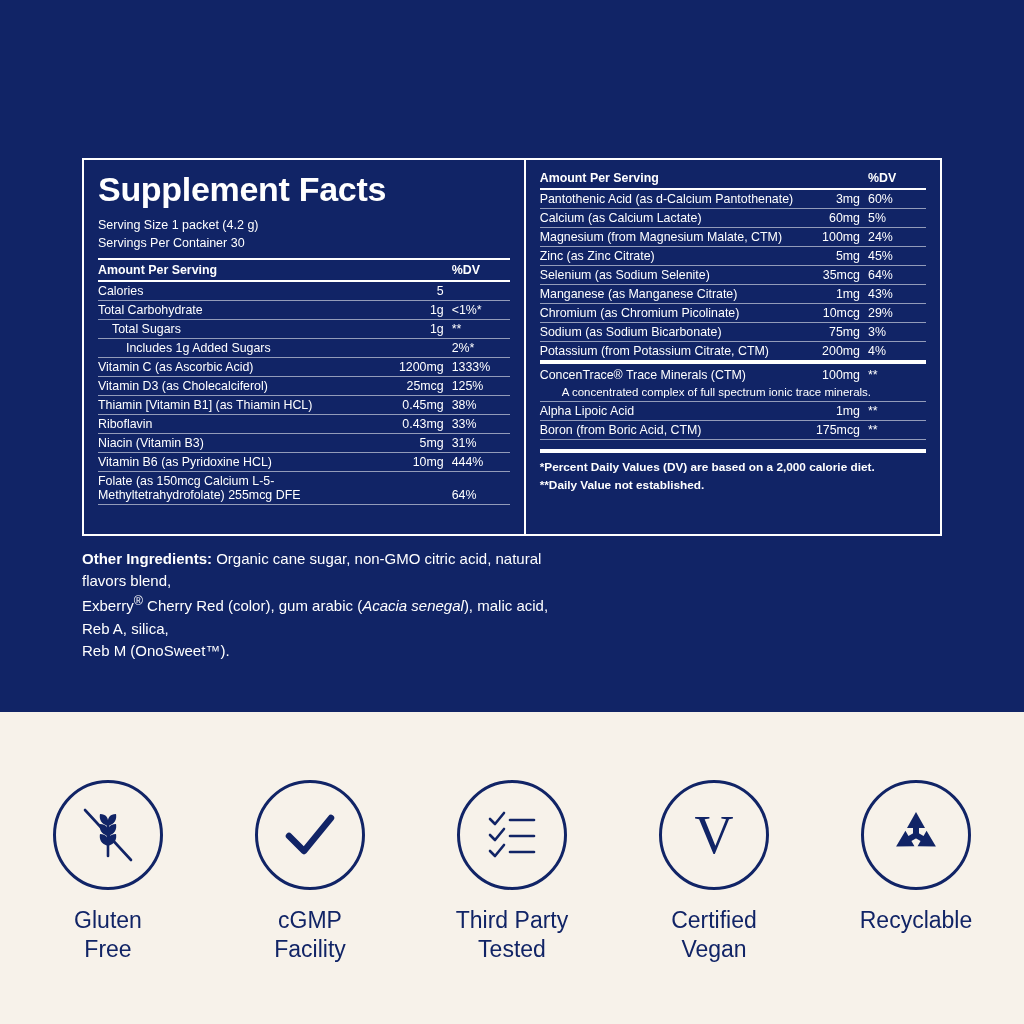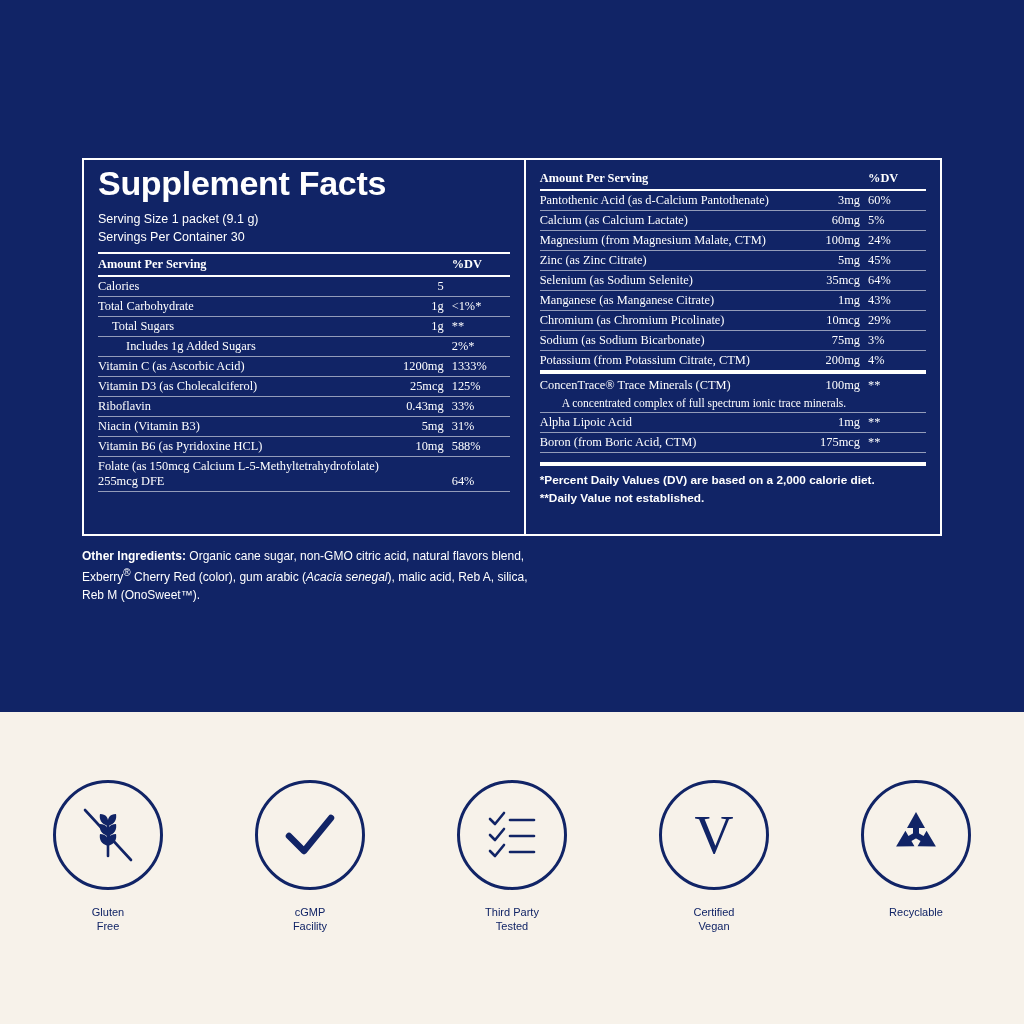--- a/index.html
+++ b/index.html
@@ -44,21 +44,21 @@
     box-sizing: border-box;
     color: #ffffff;
     display: flex;
   }
   .col {
     box-sizing: border-box;
     position: relative;
   }
   .col-left {
     width: 450px;
-    padding: 4px 14px 8px 14px;
+    padding: 10px 14px 8px 14px;
   }
   .col-right {
     width: 426px;
     padding: 10px 14px 8px 14px;
     border-left: 2px solid #ffffff;
   }
   .title {
     font-size: 34px;
     font-weight: bold;
     letter-spacing: -0.3px;
@@ -68,21 +68,20 @@
   }
   .serving {
     font-size: 12.5px;
     line-height: 1.45;
     margin-bottom: 6px;
   }
   table {
     width: 100%;
     border-collapse: collapse;
     font-size: 12.4px;
-    font-family: Liberation Serif, serif;
   }
   table td {
     padding: 2px 0 2px 0;
     vertical-align: bottom;
     border-bottom: 1px solid rgba(255,255,255,0.55);
   }
   td.amt { text-align: right; white-space: nowrap; padding-right: 8px; }
   td.dv  { text-align: left; white-space: nowrap; width: 58px; }
   tr.head td {
     font-weight: bold;
@@ -115,21 +114,21 @@
     border-top: 4px solid #ffffff;
     padding-top: 6px;
     font-weight: bold;
   }
   .other {
     position: absolute;
     left: 82px;
     top: 548px;
     width: 470px;
     color: #ffffff;
-    font-size: 12px;
+    font-size: 15px;
     line-height: 1.48;
   }
   .other i { font-style: italic; }
 
   
   .badges {
     position: absolute;
     left: 0;
     top: 780px;
     width: 1024px;
@@ -147,38 +146,38 @@
     height: 104px;
     margin: 0 auto;
     border: 3px solid #112466;
     border-radius: 50%;
     display: flex;
     align-items: center;
     justify-content: center;
   }
   .badge .label {
     margin-top: 16px;
-    font-size: 11px;
+    font-size: 23px;
     line-height: 1.25;
     font-weight: 400;
     white-space: pre-line;
   }
 </style>
 </head>
 <body>
 
 <div class="page">
   <div class="panel-top"></div>
   <div class="panel-bottom"></div>
 
   <div class="facts">
     <div class="col col-left">
       <div class="title">Supplement Facts</div>
       <div class="serving">
-        <div>Serving Size 1 packet (9.1 g)</div>
+        <div>Serving Size 1 packet (4.2 g)</div>
         <div>Servings Per Container 30</div>
       </div>
       <table>
         <tbody id="left-body">
           <tr class="head">
             <td>Amount Per Serving</td>
             <td class="amt"></td>
             <td class="dv">%DV</td>
           </tr>
         <tr>
@@ -205,33 +204,38 @@
               <td>Vitamin C (as Ascorbic Acid)</td>
               <td class="amt">1200mg</td>
               <td class="dv">1333%</td>
             </tr>
             <tr>
               <td>Vitamin D3 (as Cholecalciferol)</td>
               <td class="amt">25mcg</td>
               <td class="dv">125%</td>
             </tr>
             <tr>
+              <td>Thiamin [Vitamin B1] (as Thiamin HCL)</td>
+              <td class="amt">0.45mg</td>
+              <td class="dv">38%</td>
+            </tr>
+            <tr>
               <td>Riboflavin</td>
               <td class="amt">0.43mg</td>
               <td class="dv">33%</td>
             </tr>
             <tr>
               <td>Niacin (Vitamin B3)</td>
               <td class="amt">5mg</td>
               <td class="dv">31%</td>
             </tr>
             <tr>
               <td>Vitamin B6 (as Pyridoxine HCL)</td>
               <td class="amt">10mg</td>
-              <td class="dv">588%</td>
+              <td class="dv">444%</td>
             </tr>
             <tr>
               <td>Folate (as 150mcg Calcium L-5-Methyltetrahydrofolate) 255mcg DFE</td>
               <td class="amt"></td>
               <td class="dv">64%</td>
             </tr>
           </tbody>
       </table>
     </div>
 

